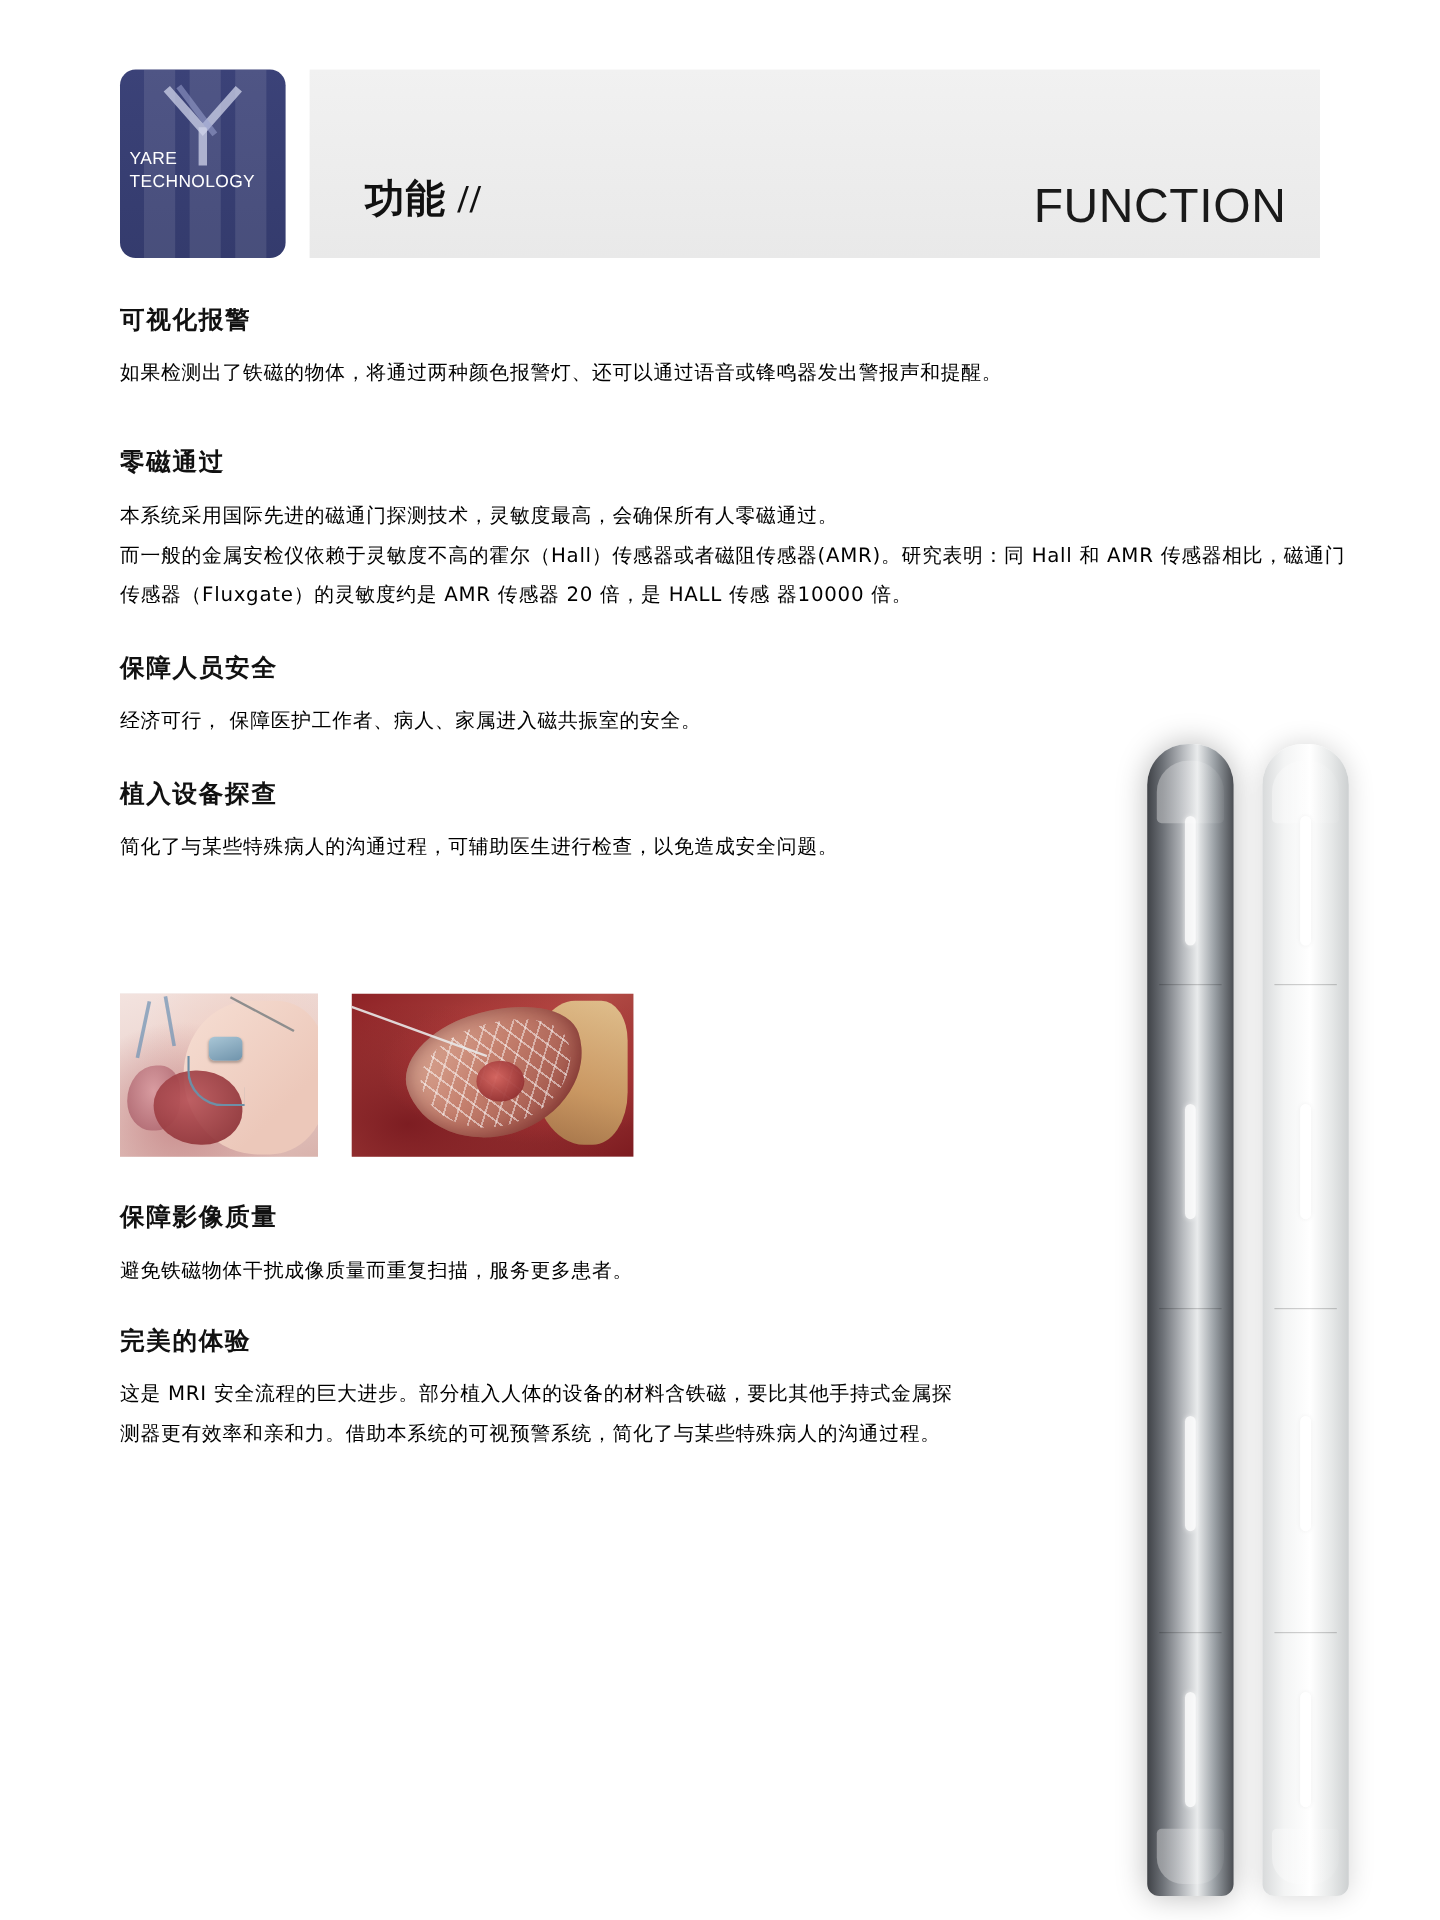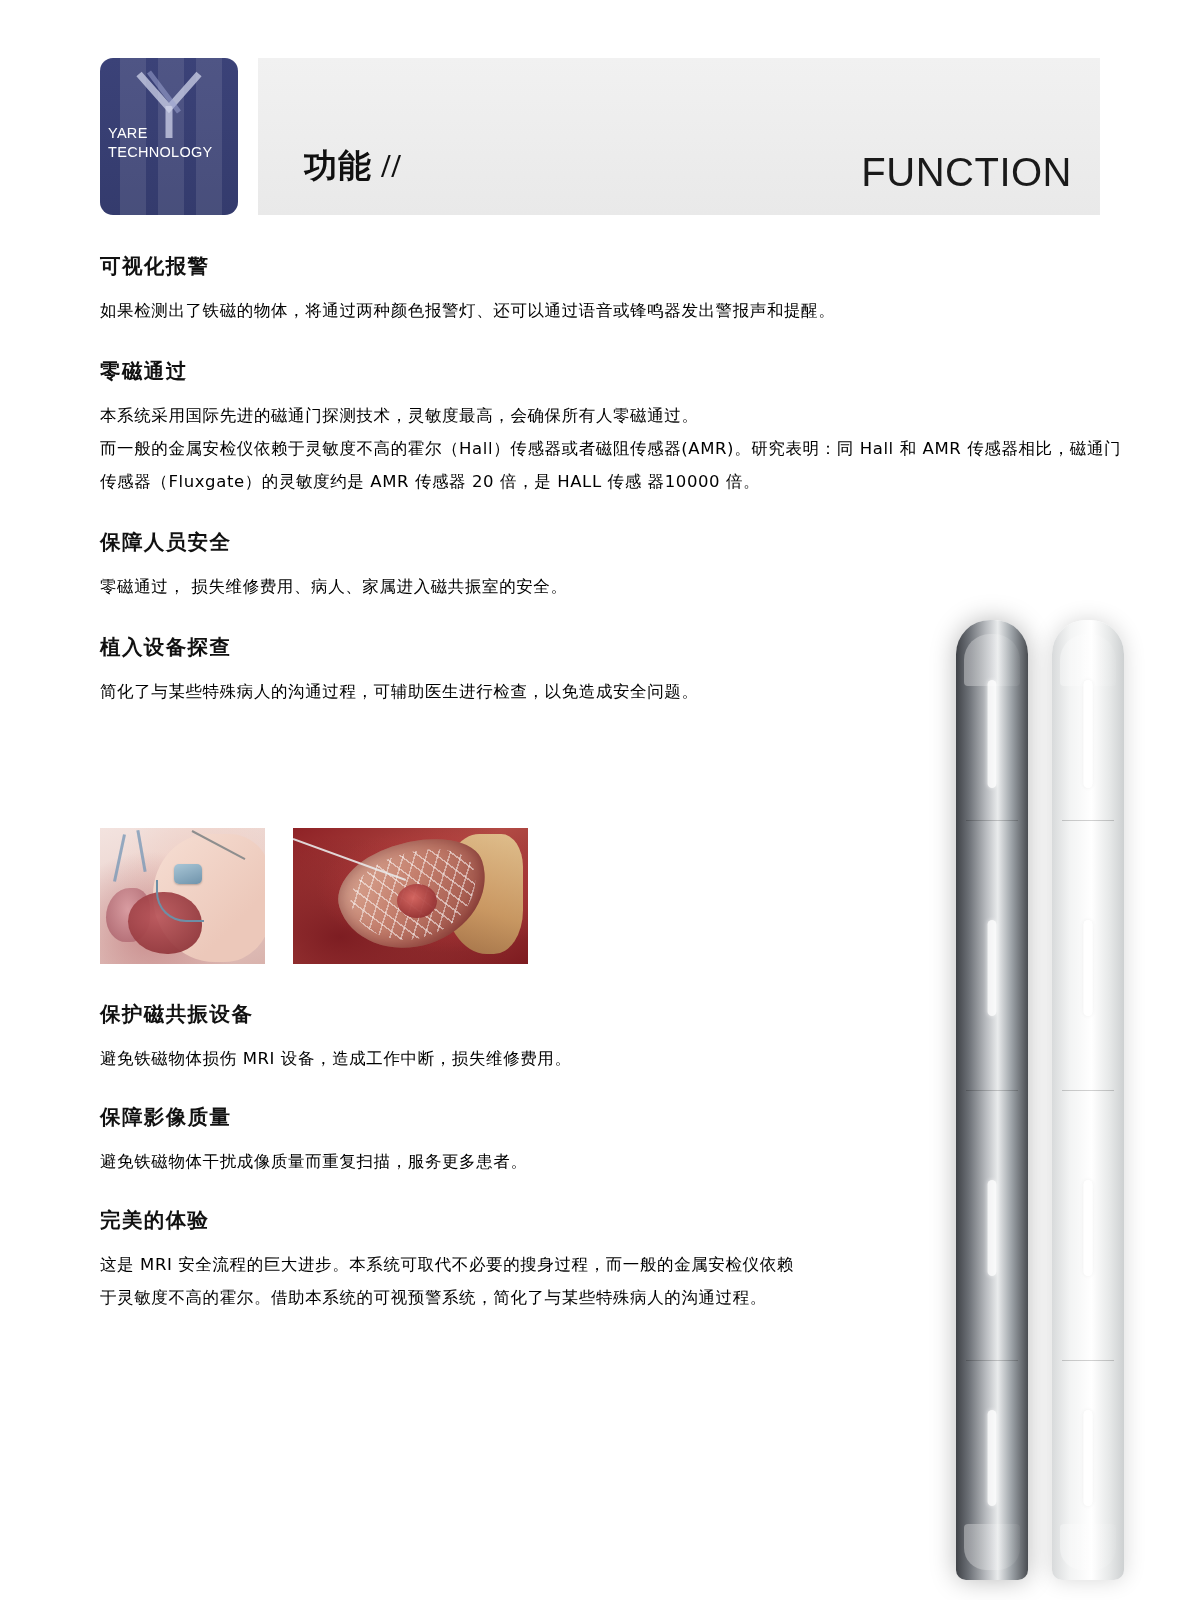--- a/index.html
+++ b/index.html
@@ -114,21 +114,21 @@
     font-size: 16.5px;
     line-height: 33px;
     color: #000000;
     letter-spacing: 0.6px;
     margin: 0;
     font-family: "DejaVu Sans", "Liberation Sans", sans-serif;
   }
   .sec-body.wide { max-width: 1035px; }
   .sec-body.narrow { max-width: 700px; }
 
-  .s-alarm { margin-bottom: 30px; }
+  .s-alarm { margin-bottom: 44px; }
   .s-zero  { margin-bottom: 30px; }
   .s-staff { margin-bottom: 30px; }
   .s-implant { margin-bottom: 0; }
 
   
   .img-row {
     position: absolute;
     left: 100px;
     top: 828px;
     display: flex;
@@ -354,21 +354,21 @@
   </div>
 
   <div class="section s-zero">
     <h3 class="sec-title">零磁通过</h3>
     <p class="sec-body wide">本系统采用国际先进的磁通门探测技术，灵敏度最高，会确保所有人零磁通过。</p>
     <p class="sec-body wide">而一般的金属安检仪依赖于灵敏度不高的霍尔（Hall）传感器或者磁阻传感器(AMR)。研究表明：同 Hall 和 AMR 传感器相比，磁通门传感器（Fluxgate）的灵敏度约是 AMR 传感器 20 倍，是 HALL 传感 器10000 倍。</p>
   </div>
 
   <div class="section s-staff">
     <h3 class="sec-title">保障人员安全</h3>
-    <p class="sec-body wide">零磁通过， 损失维修费用、病人、家属进入磁共振室的安全。</p>
+    <p class="sec-body wide">经济可行， 保障医护工作者、病人、家属进入磁共振室的安全。</p>
   </div>
 
   <div class="section s-implant">
     <h3 class="sec-title">植入设备探查</h3>
     <p class="sec-body wide">简化了与某些特殊病人的沟通过程，可辅助医生进行检查，以免造成安全问题。</p>
   </div>
 </div>
 
 <div class="img-row">
   <div class="img-card img-a">
@@ -388,33 +388,29 @@
     <div class="ill-b-fat"></div>
     <div class="ill-b-tube"></div>
     <div class="ill-b-mesh"></div>
     <div class="ill-b-clot"></div>
     <div class="ill-b-wire"></div>
   </div>
 </div>
 
 <div class="lower">
 
-  <div class="section">
-    <h3 class="sec-title">保护磁共振设备</h3>
-    <p class="sec-body narrow">避免铁磁物体损伤 MRI 设备，造成工作中断，损失维修费用。</p>
-  </div>
 
   <div class="section">
     <h3 class="sec-title">保障影像质量</h3>
     <p class="sec-body narrow">避免铁磁物体干扰成像质量而重复扫描，服务更多患者。</p>
   </div>
 
   <div class="section">
     <h3 class="sec-title">完美的体验</h3>
-    <p class="sec-body narrow">这是 MRI 安全流程的巨大进步。本系统可取代不必要的搜身过程，而一般的金属安检仪依赖于灵敏度不高的霍尔。借助本系统的可视预警系统，简化了与某些特殊病人的沟通过程。</p>
+    <p class="sec-body narrow">这是 MRI 安全流程的巨大进步。部分植入人体的设备的材料含铁磁，要比其他手持式金属探测器更有效率和亲和力。借助本系统的可视预警系统，简化了与某些特殊病人的沟通过程。</p>
   </div>
 
 </div>
 
 <div class="devices">
   <div class="device dark">
     <div class="cap top"></div>
     <div class="slot s1"></div>
     <div class="seam a"></div>
     <div class="slot s2"></div>

